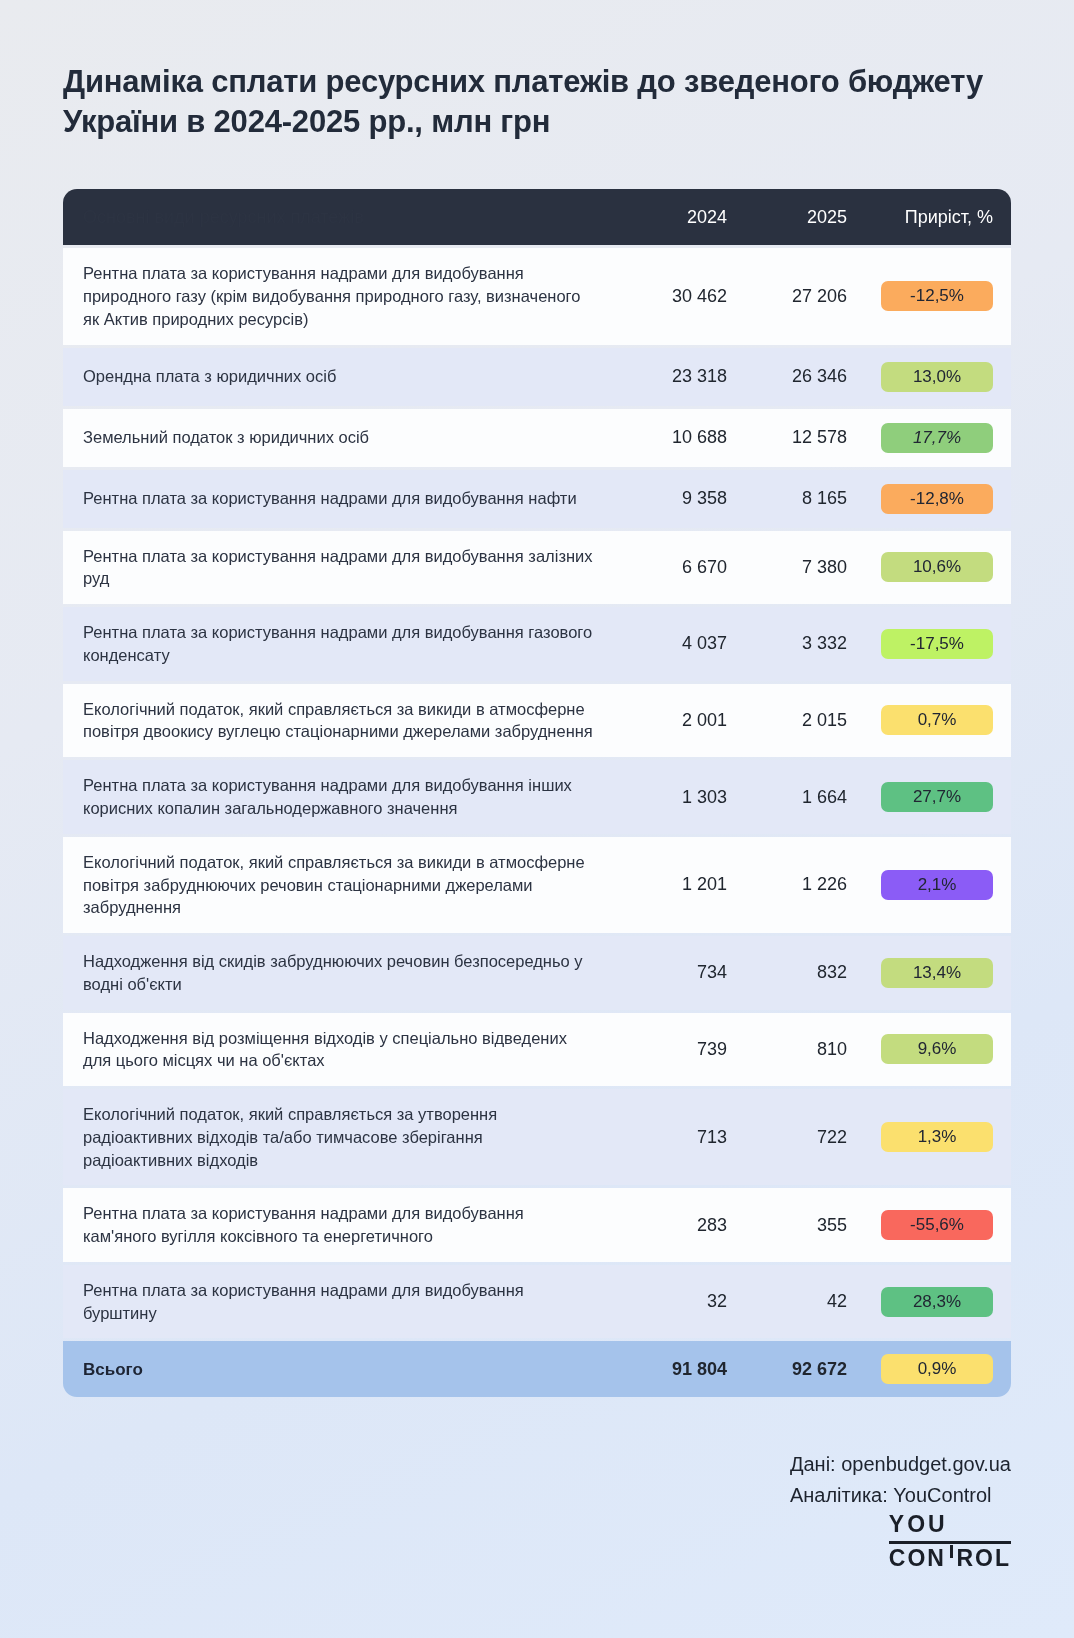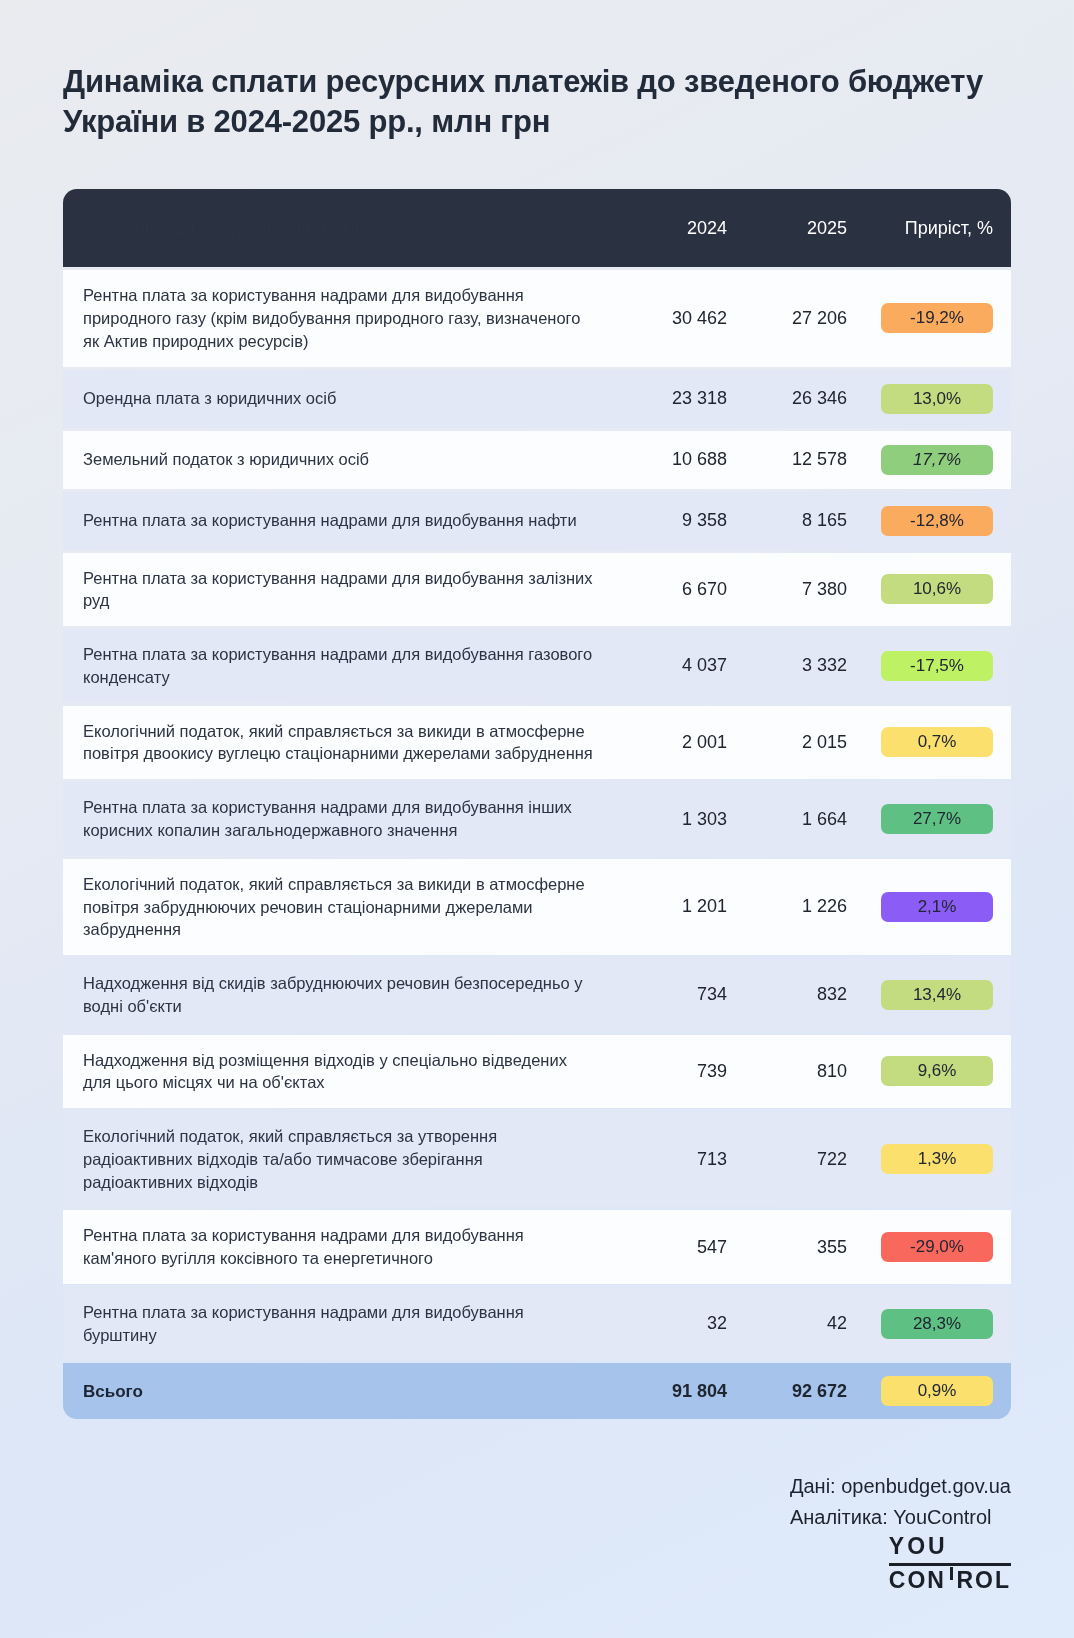--- a/index.html
+++ b/index.html
@@ -24,21 +24,21 @@
     color: #222b3a;
     letter-spacing: -0.2px;
     max-width: 920px;
     margin-bottom: 48px;
   }
   .table { width: 948px; }
   .thead {
     background: #2a3140;
     color: #ffffff;
     border-radius: 14px 14px 0 0;
-    height: 78px;
+    height: 56px;
     margin-bottom: 3px;
   }
   .row {
     display: grid;
     grid-template-columns: 1fr 105px 120px 160px;
     align-items: center;
     margin-bottom: 3px;
   }
   .thead .cell-name { font-size: 18px; font-weight: 400; }
   .cell-name { padding-left: 20px; padding-right: 30px; font-size: 16.5px; line-height: 1.38; color: #2c3342; }
@@ -102,21 +102,21 @@
       <div class="cell-num">2025</div>
       <div class="cell-badge">Приріст, %</div>
     </div>
 
     <div id="rows">
         <div class="row data-row">
           <div class="cell-name">Рентна плата за користування надрами для видобування природного газу (крім видобування природного газу, визначеного як Актив природних ресурсів)</div>
           <div class="cell-num">30 462</div>
           <div class="cell-num">27 206</div>
           <div class="cell-badge">
-            <span class="badge" style="background: rgb(251, 171, 93);">-19,2%</span>
+            <span class="badge" style="background: rgb(251, 171, 93);">-12,5%</span>
           </div>
         </div>
         <div class="row data-row alt">
           <div class="cell-name">Орендна плата з юридичних осіб</div>
           <div class="cell-num">23 318</div>
           <div class="cell-num">26 346</div>
           <div class="cell-badge">
             <span class="badge" style="background: rgb(195, 220, 127);">13,0%</span>
           </div>
         </div>
@@ -195,24 +195,24 @@
         <div class="row data-row alt">
           <div class="cell-name">Екологічний податок, який справляється за утворення радіоактивних відходів та/або тимчасове зберігання радіоактивних відходів</div>
           <div class="cell-num">713</div>
           <div class="cell-num">722</div>
           <div class="cell-badge">
             <span class="badge" style="background: rgb(251, 224, 110);">1,3%</span>
           </div>
         </div>
         <div class="row data-row">
           <div class="cell-name">Рентна плата за користування надрами для видобування кам'яного вугілля коксівного та енергетичного</div>
-          <div class="cell-num">547</div>
+          <div class="cell-num">283</div>
           <div class="cell-num">355</div>
           <div class="cell-badge">
-            <span class="badge" style="background: rgb(249, 104, 93);">-29,0%</span>
+            <span class="badge" style="background: rgb(249, 104, 93);">-55,6%</span>
           </div>
         </div>
         <div class="row data-row alt">
           <div class="cell-name">Рентна плата за користування надрами для видобування бурштину</div>
           <div class="cell-num">32</div>
           <div class="cell-num">42</div>
           <div class="cell-badge">
             <span class="badge" style="background: rgb(94, 193, 131);">28,3%</span>
           </div>
         </div>

